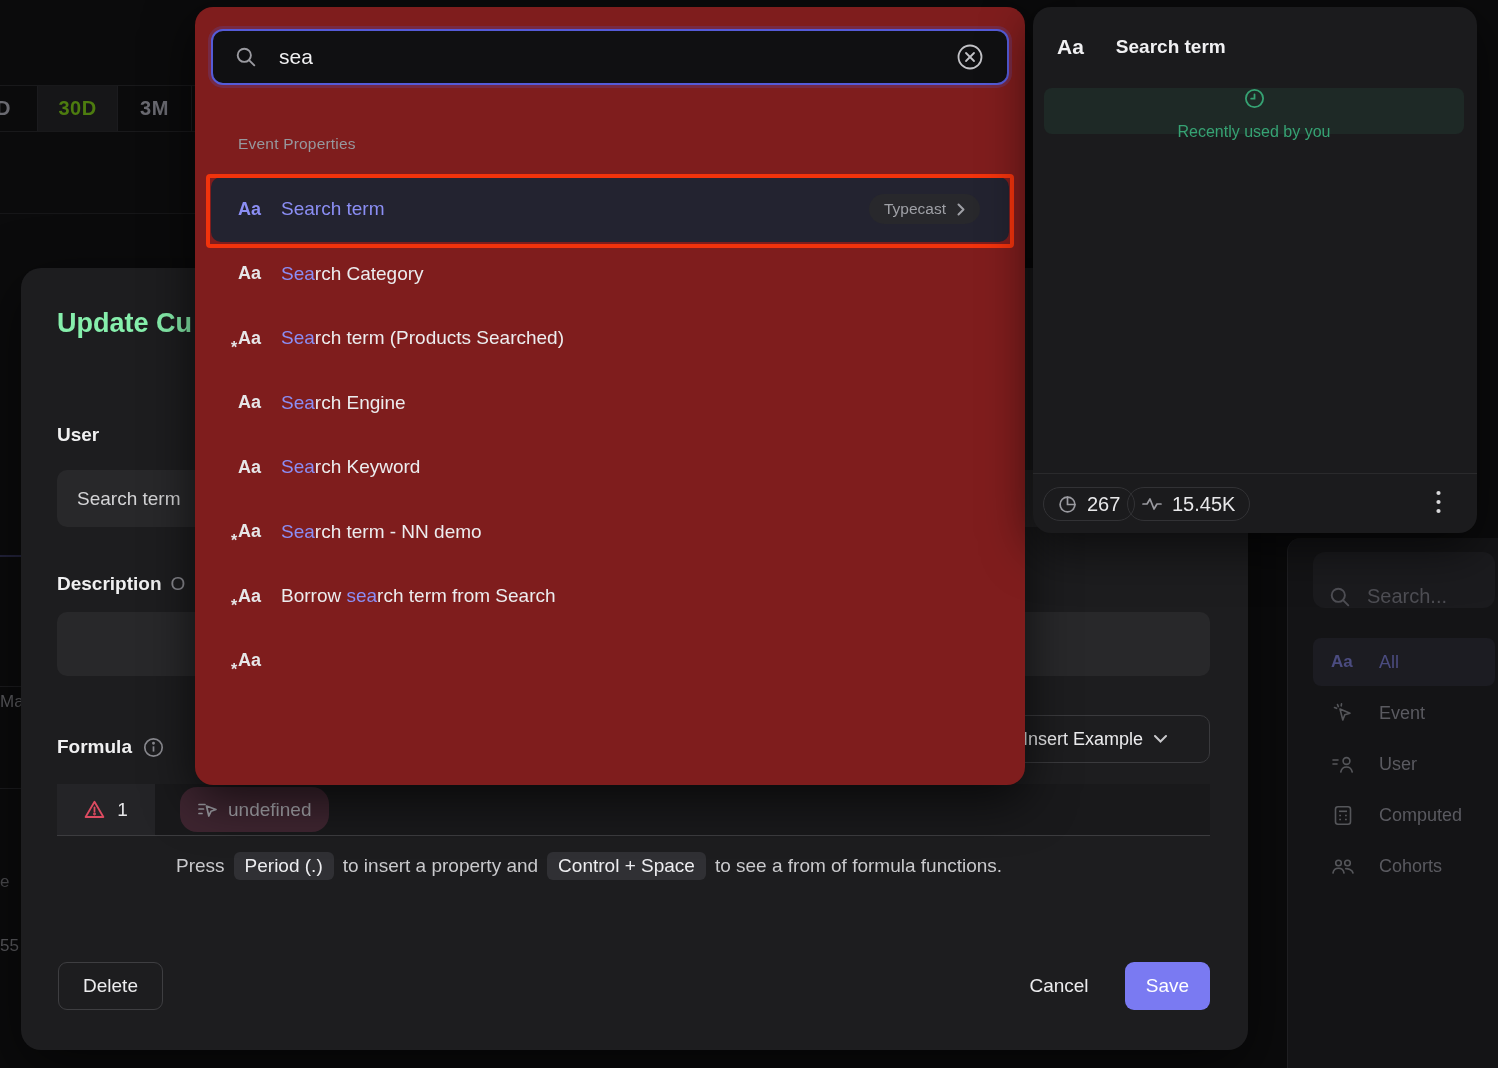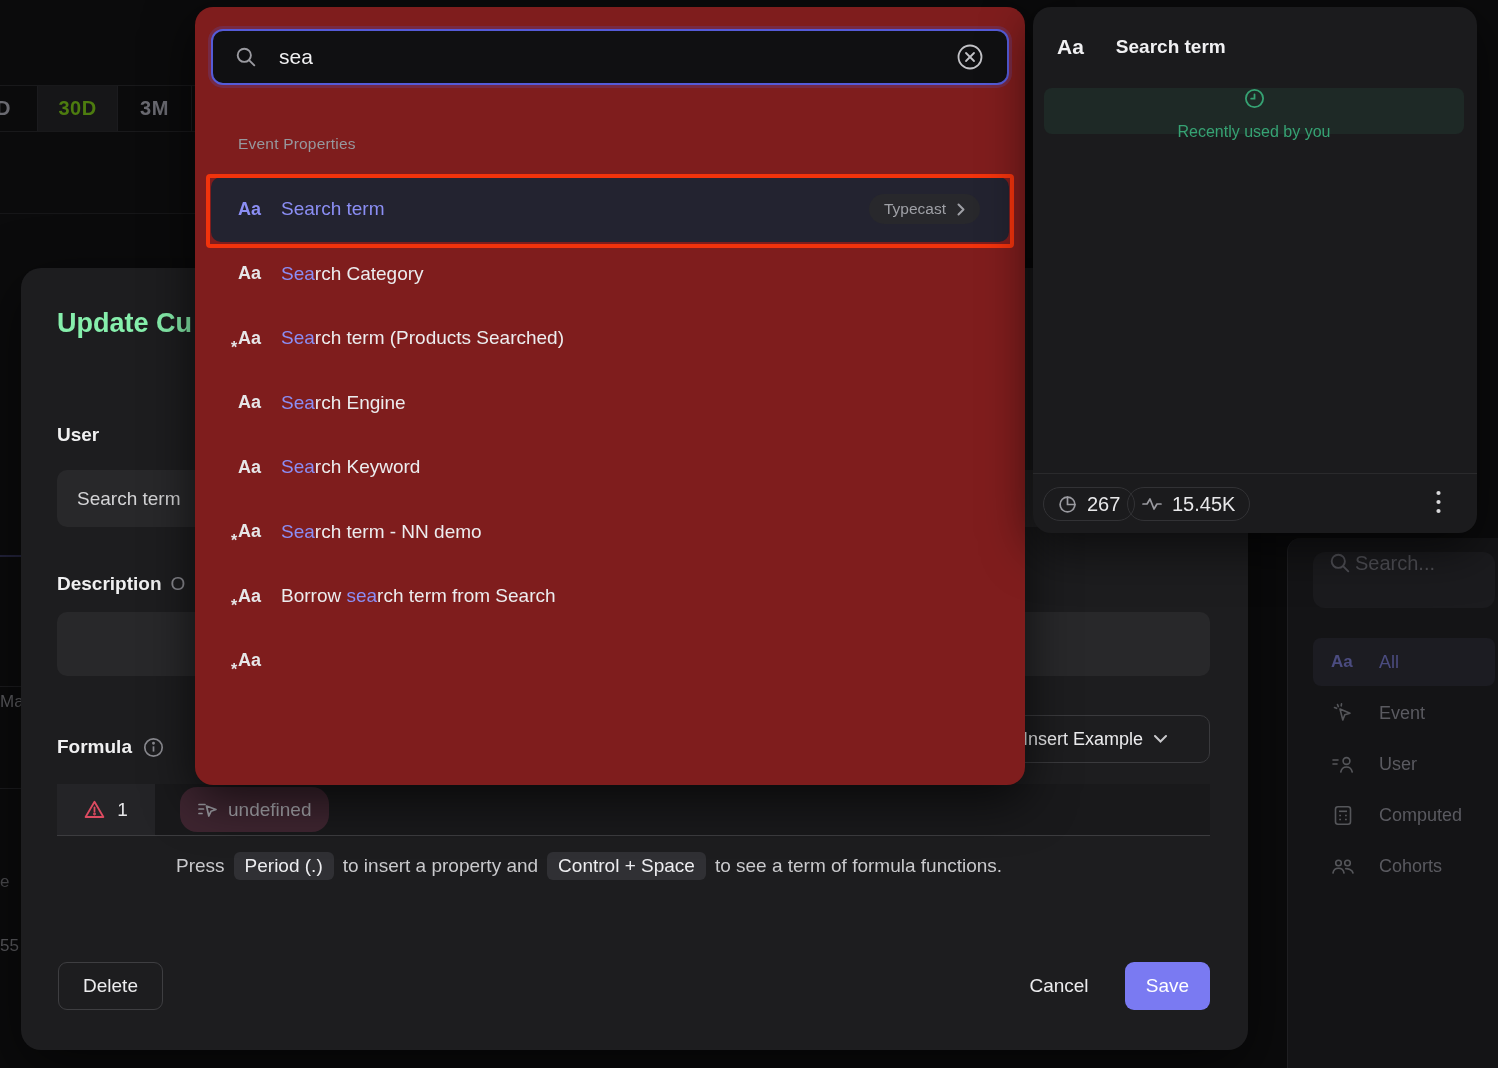--- a/index.html
+++ b/index.html
@@ -140,21 +140,21 @@
   .stat-pill .icn{color:#9a9aa0;display:inline-flex;}
   .kebab{left:1425px;top:489px;width:26px;height:26px;display:flex;align-items:center;justify-content:center;color:#d8d8da;z-index:11;cursor:pointer;}
 
   
   .sidebar{
     left:1287px;top:538px;width:211px;height:530px;background:#141416;
     border-top-left-radius:14px;border-left:1px solid #1f1f22;z-index:3;box-sizing:border-box;
   }
   .side-search{
     left:25px;top:14px;width:182px;height:56px;border-radius:12px;background:#1b1b1e;
-    display:flex;align-items:flex-start;gap:4px;padding:0 16px;box-sizing:border-box;
+    display:flex;align-items:flex-end;gap:16px;padding:0 16px;box-sizing:border-box;
     color:#4e4e54;font-size:20px;
   }
   .side-search .icn{display:inline-flex;color:#4e4e54;}
   .side-row{
     left:25px;width:182px;height:48px;border-radius:8px;display:flex;align-items:center;
     padding:0 0 0 18px;box-sizing:border-box;gap:24px;color:#5a5a60;font-size:18px;cursor:pointer;
   }
   .side-row .aa{width:auto;font-size:17px;color:#4b4c80;}
   .side-row.sel{background:#1c1c22;color:#4b4c80;}
   .side-row .icn{display:inline-flex;color:#55565a;width:24px;justify-content:center;}
@@ -233,21 +233,21 @@
         <span>undefined</span>
       </span>
     </div>
   </div>
 
   <div class="abs hint-row">
     <span>Press</span>
     <span class="kbd">Period (.)</span>
     <span>to insert a property and</span>
     <span class="kbd">Control + Space</span>
-    <span>to see a term of formula functions.</span>
+    <span>to see a from of formula functions.</span>
   </div>
 
   <div class="abs btn btn-delete">Delete</div>
   <div class="abs btn btn-cancel">Cancel</div>
   <div class="abs btn btn-save">Save</div>
 </div>
 
 <div class="abs overlay">
   <div class="abs search-box">
     <span class="icn mag">

